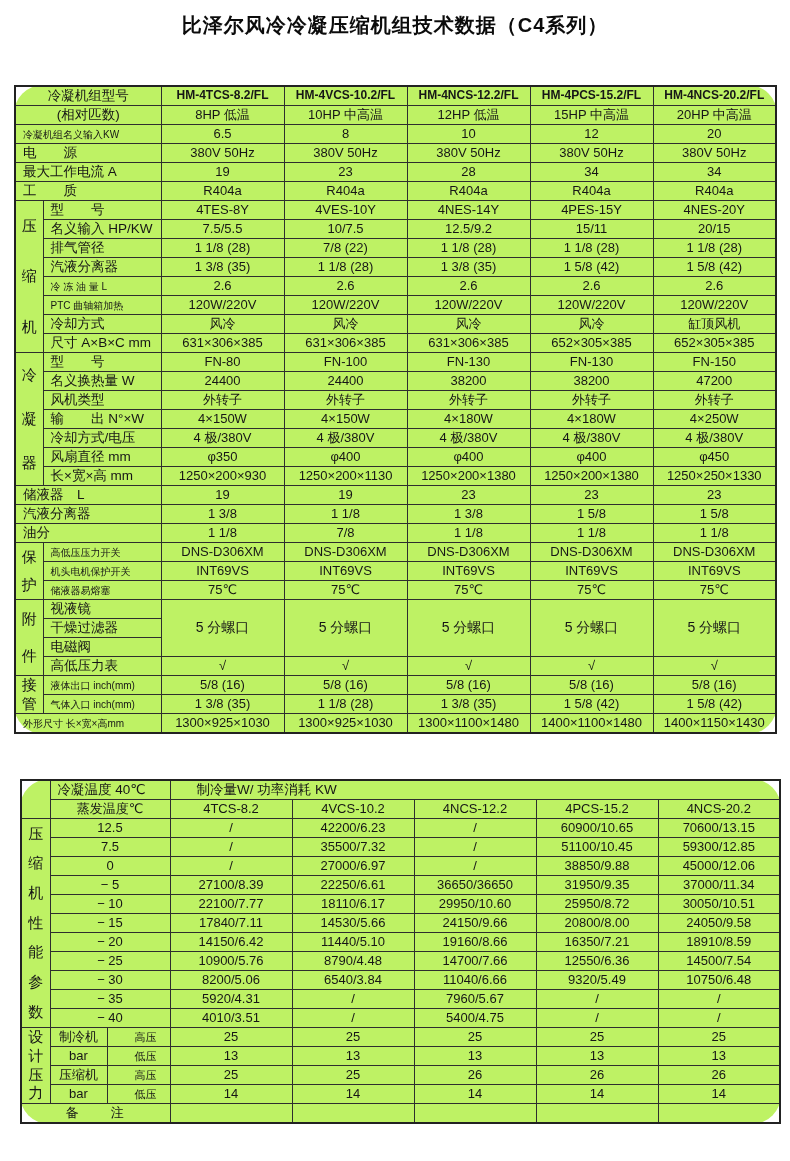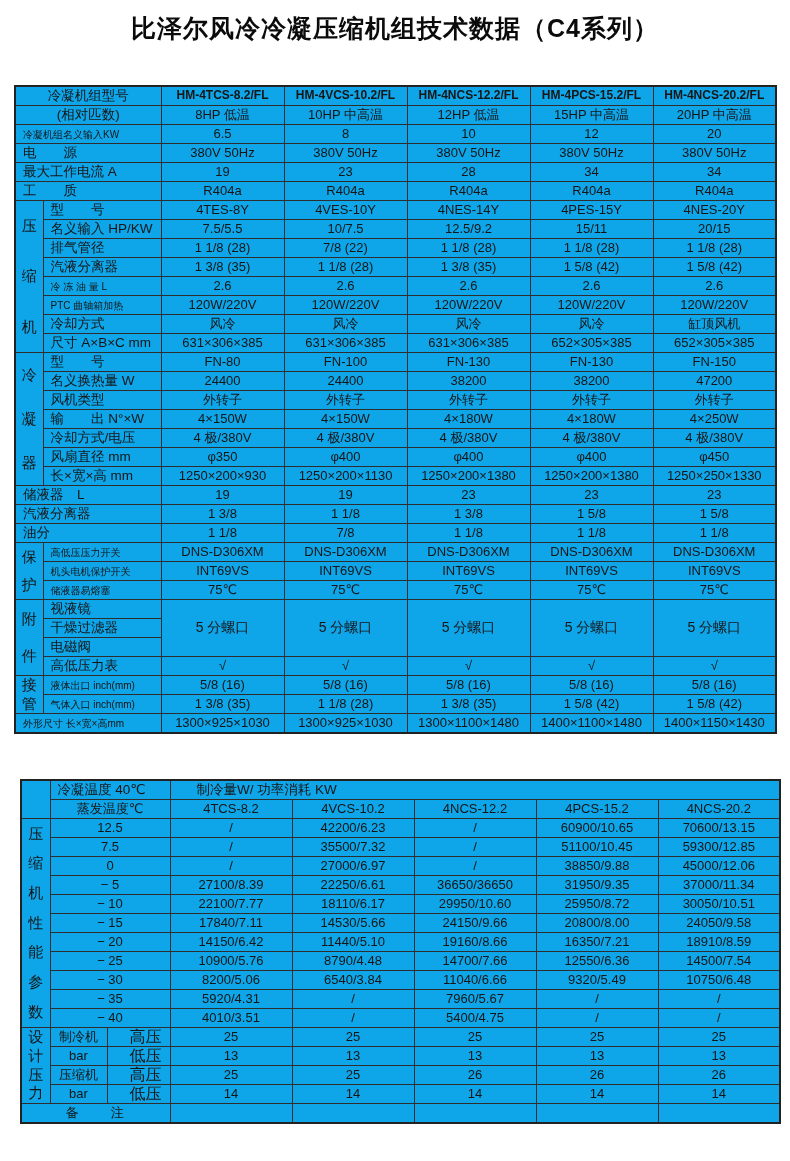--- a/index.html
+++ b/index.html
@@ -1,41 +1,41 @@
 <!DOCTYPE html>
 <html><head>
 <meta charset="utf-8">
 <style>
   html,body{margin:0;padding:0;}
   body{
     width:790px;height:1161px;position:relative;background:#ffffff;
     font-family:"Liberation Sans","DejaVu Sans",sans-serif;color:#161616;
   }
   .title{
-    text-align:center;font-size:25px;font-weight:bold;letter-spacing:1px;
+    text-align:center;font-size:20px;font-weight:bold;letter-spacing:1px;
     padding-top:12px;color:#0b0b0b;
   }
-  table{border-collapse:collapse;table-layout:fixed;position:absolute;background:#0ea5e9;}
+  table{border-collapse:collapse;table-layout:fixed;position:absolute;background:#bef264;border-radius:29px;}
   #spec-table{left:14px;top:85px;width:762px;border:2px solid #222;}
   #perf-table{left:20px;top:779px;width:760px;border:2px solid #222;}
   td{
     border:1px solid #2e2e2e;text-align:center;font-size:13px;height:18px;
     padding:0 2px;white-space:nowrap;overflow:hidden;line-height:1.1;
   }
   td.label-cell{text-align:left;padding-left:7px;font-size:13.5px;}
   td.center{text-align:center;padding-left:2px;}
   td.small{font-size:10px;}
   td.model{font-size:12px;font-weight:bold;margin-top:7px;}
   td.group-cell{position:relative;padding:0;}
   .vtext{
     position:absolute;inset:0;display:flex;flex-direction:column;
     justify-content:space-around;align-items:center;font-size:15px;font-weight:normal;
   }
   td.merged-val{font-size:14px;}
-  td.sub-cell{font-size:16px;padding-left:16px;}
+  td.sub-cell{font-size:11px;padding-left:16px;}
   td.remark{letter-spacing:2px;}
 </style>
 </head>
 <body>
 
 <div class="title">比泽尔风冷冷凝压缩机组技术数据（C4系列）</div>
 
 <table id="spec-table">
   <colgroup>
     <col style="width:28px">

